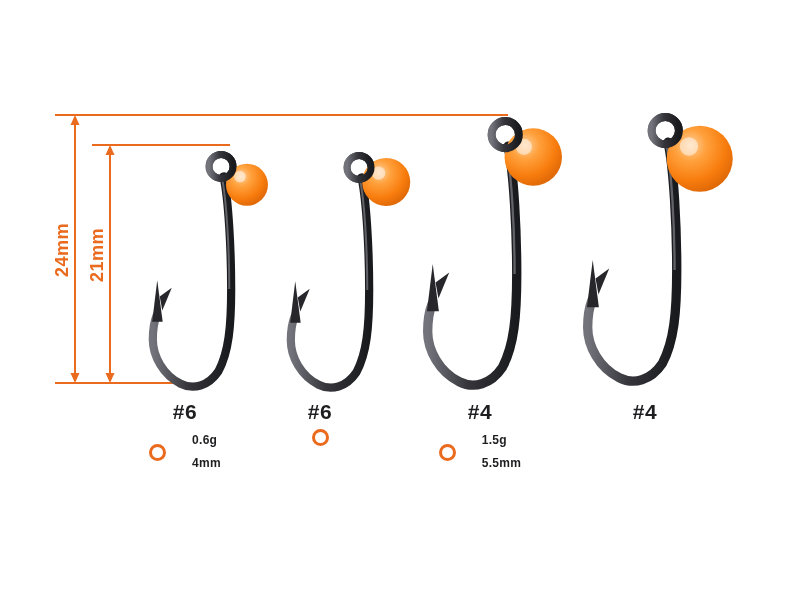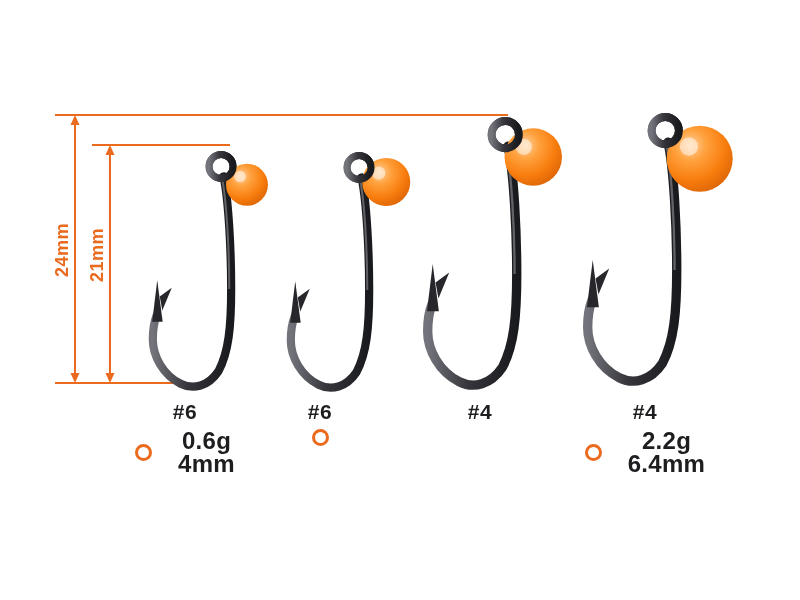--- a/index.html
+++ b/index.html
@@ -27,21 +27,21 @@
   .h2 { left: 283px; top: 151px; width: 142px; height: 278px; }
   .h3 { left: 419px; top: 116px; width: 161px; height: 316px; }
   .h4 { left: 579px; top: 112px; width: 161px; height: 316px; }
 
   
   .spec { position: absolute; top: 400px; width: 140px; text-align: center; color: #1e1e21; }
   .s1 { left: 115px; } .s2 { left: 250px; } .s3 { left: 410px; } .s4 { left: 575px; }
   .spec .size { font-size: 21px; font-weight: 700; margin-bottom: 5px; letter-spacing: 0.5px; }
   .spec .row { display: flex; align-items: center; justify-content: center; gap: 9px; }
   .ring { width: 17px; height: 17px; border: 3px solid #ea6a1e; border-radius: 50%; flex: 0 0 auto; background: #fff; }
-  .lines { text-align: center; font-size: 24px; font-weight: 700; line-height: 23px; letter-spacing: 0.3px; margin-left: 17px; }
+  .lines { text-align: left; font-size: 12px; font-weight: 700; line-height: 23px; letter-spacing: 0.3px; margin-left: 17px; }
 
   .defs-holder { position: absolute; width: 0; height: 0; overflow: hidden; }
 </style>
 </head>
 <body>
 
 <svg class="defs-holder" aria-hidden="true">
   <defs>
     <linearGradient id="wireGrad" x1="0" y1="0" x2="1" y2="0">
       <stop offset="0" stop-color="#73737c"></stop>
@@ -124,26 +124,26 @@
 
   <div class="spec s2">
     <div class="size">#6</div>
     <div class="row">
       <span class="ring"></span>
     </div>
   </div>
 
   <div class="spec s3">
     <div class="size">#4</div>
+    <div class="row">
+      <span class="ring"></span>
+      <div class="lines">
+        <div>1.5g</div>
+        <div>5.5mm</div>
+      </div>
+    </div>
   </div>
 
   <div class="spec s4">
     <div class="size">#4</div>
-    <div class="row">
-      <span class="ring"></span>
-      <div class="lines">
-        <div>2.2g</div>
-        <div>6.4mm</div>
-      </div>
-    </div>
   </div>
 
 </div>
 
 </body></html>

